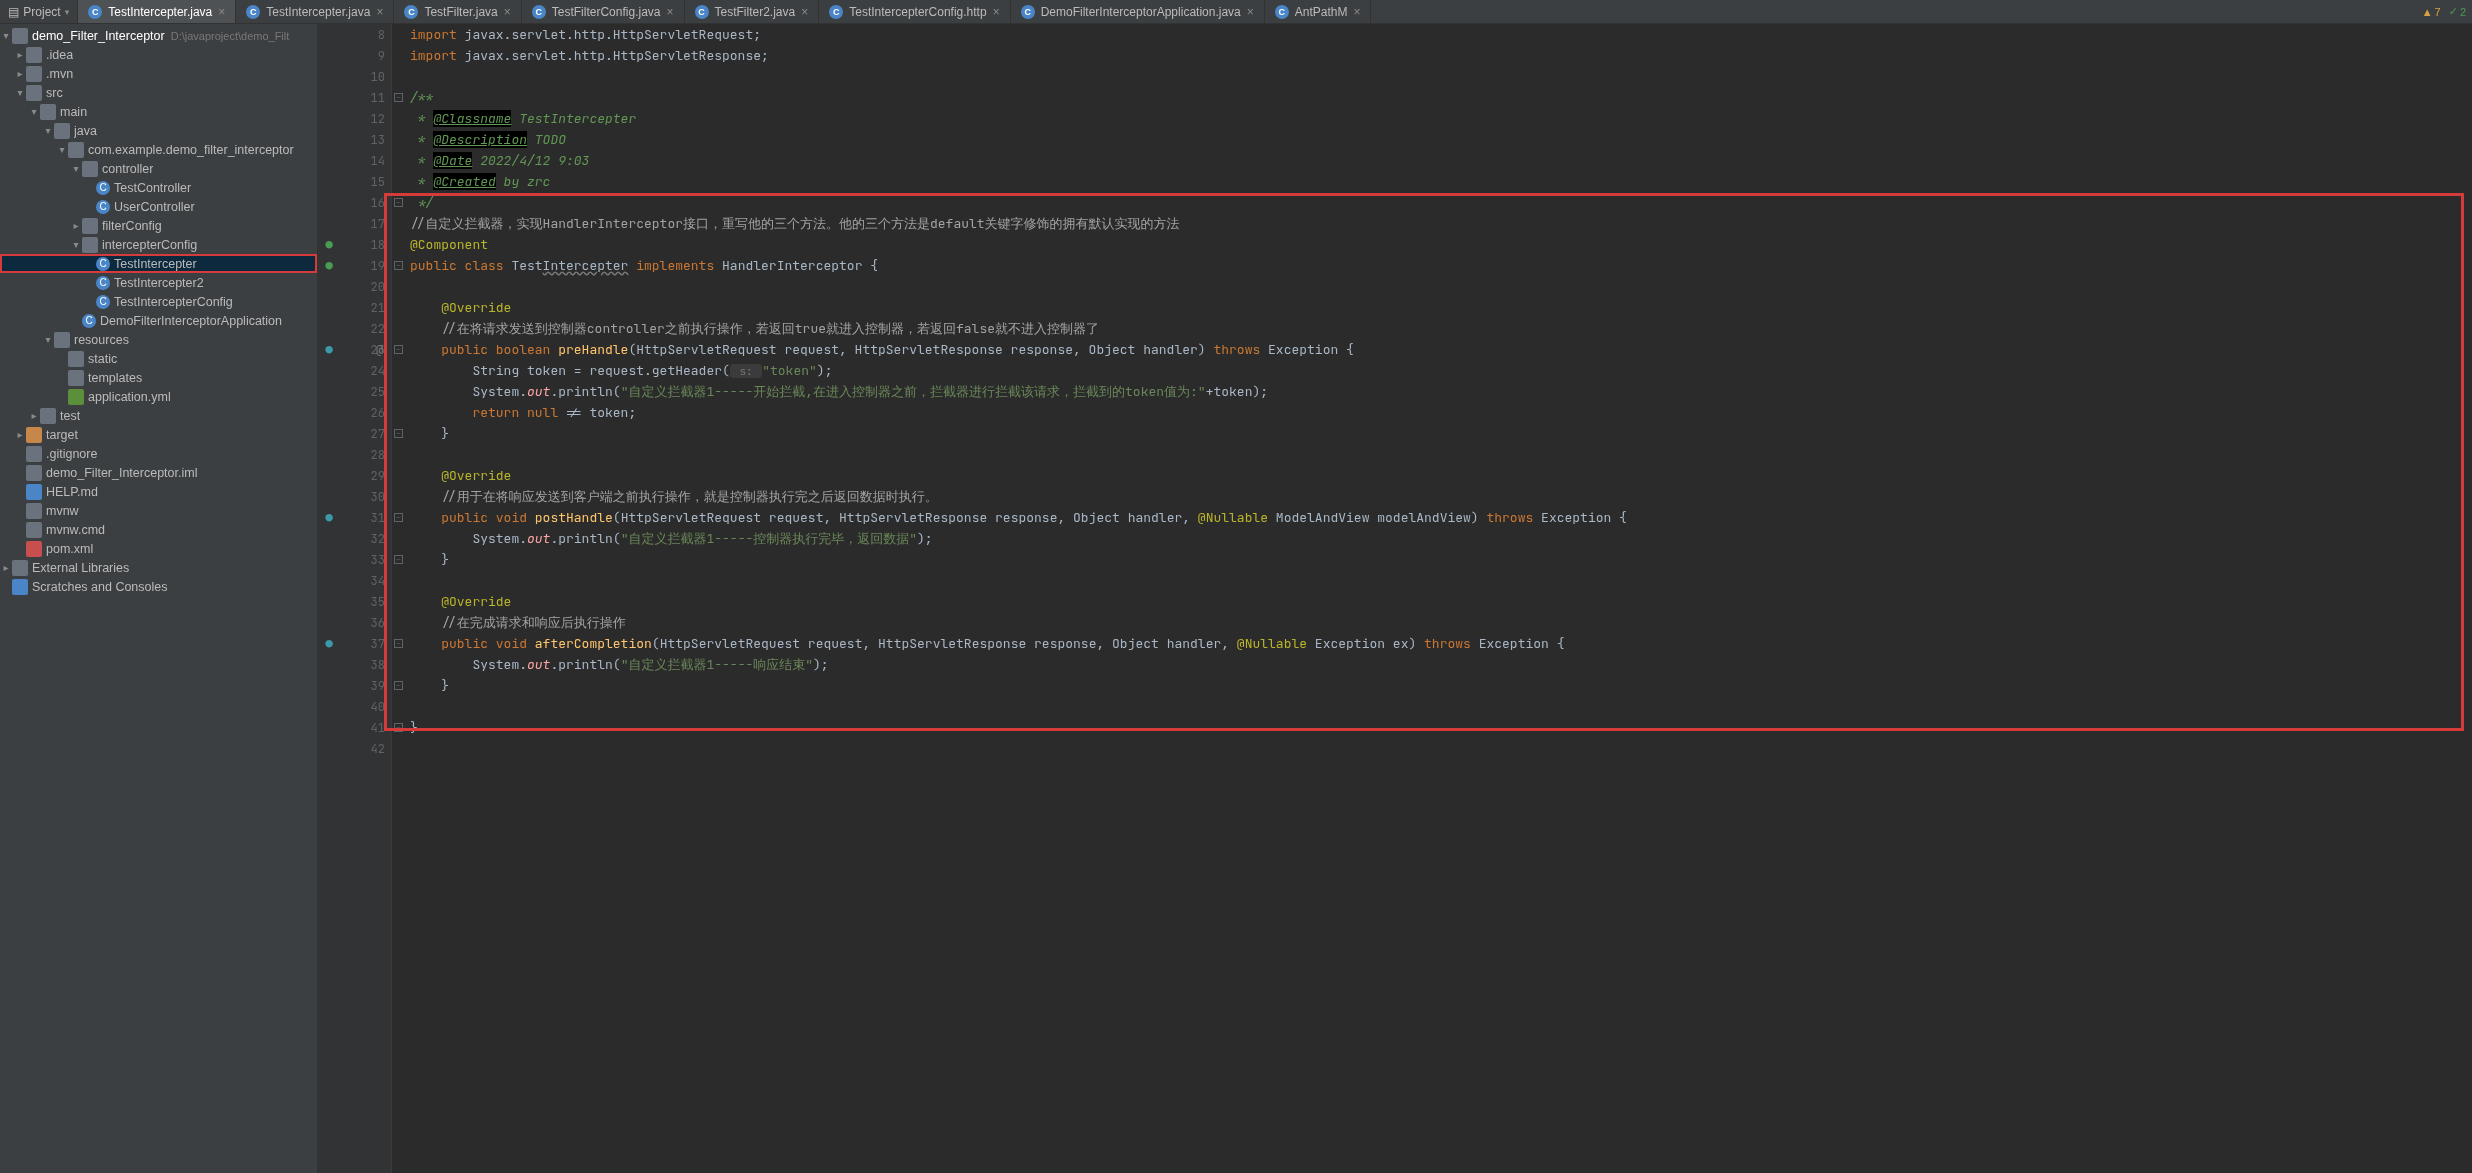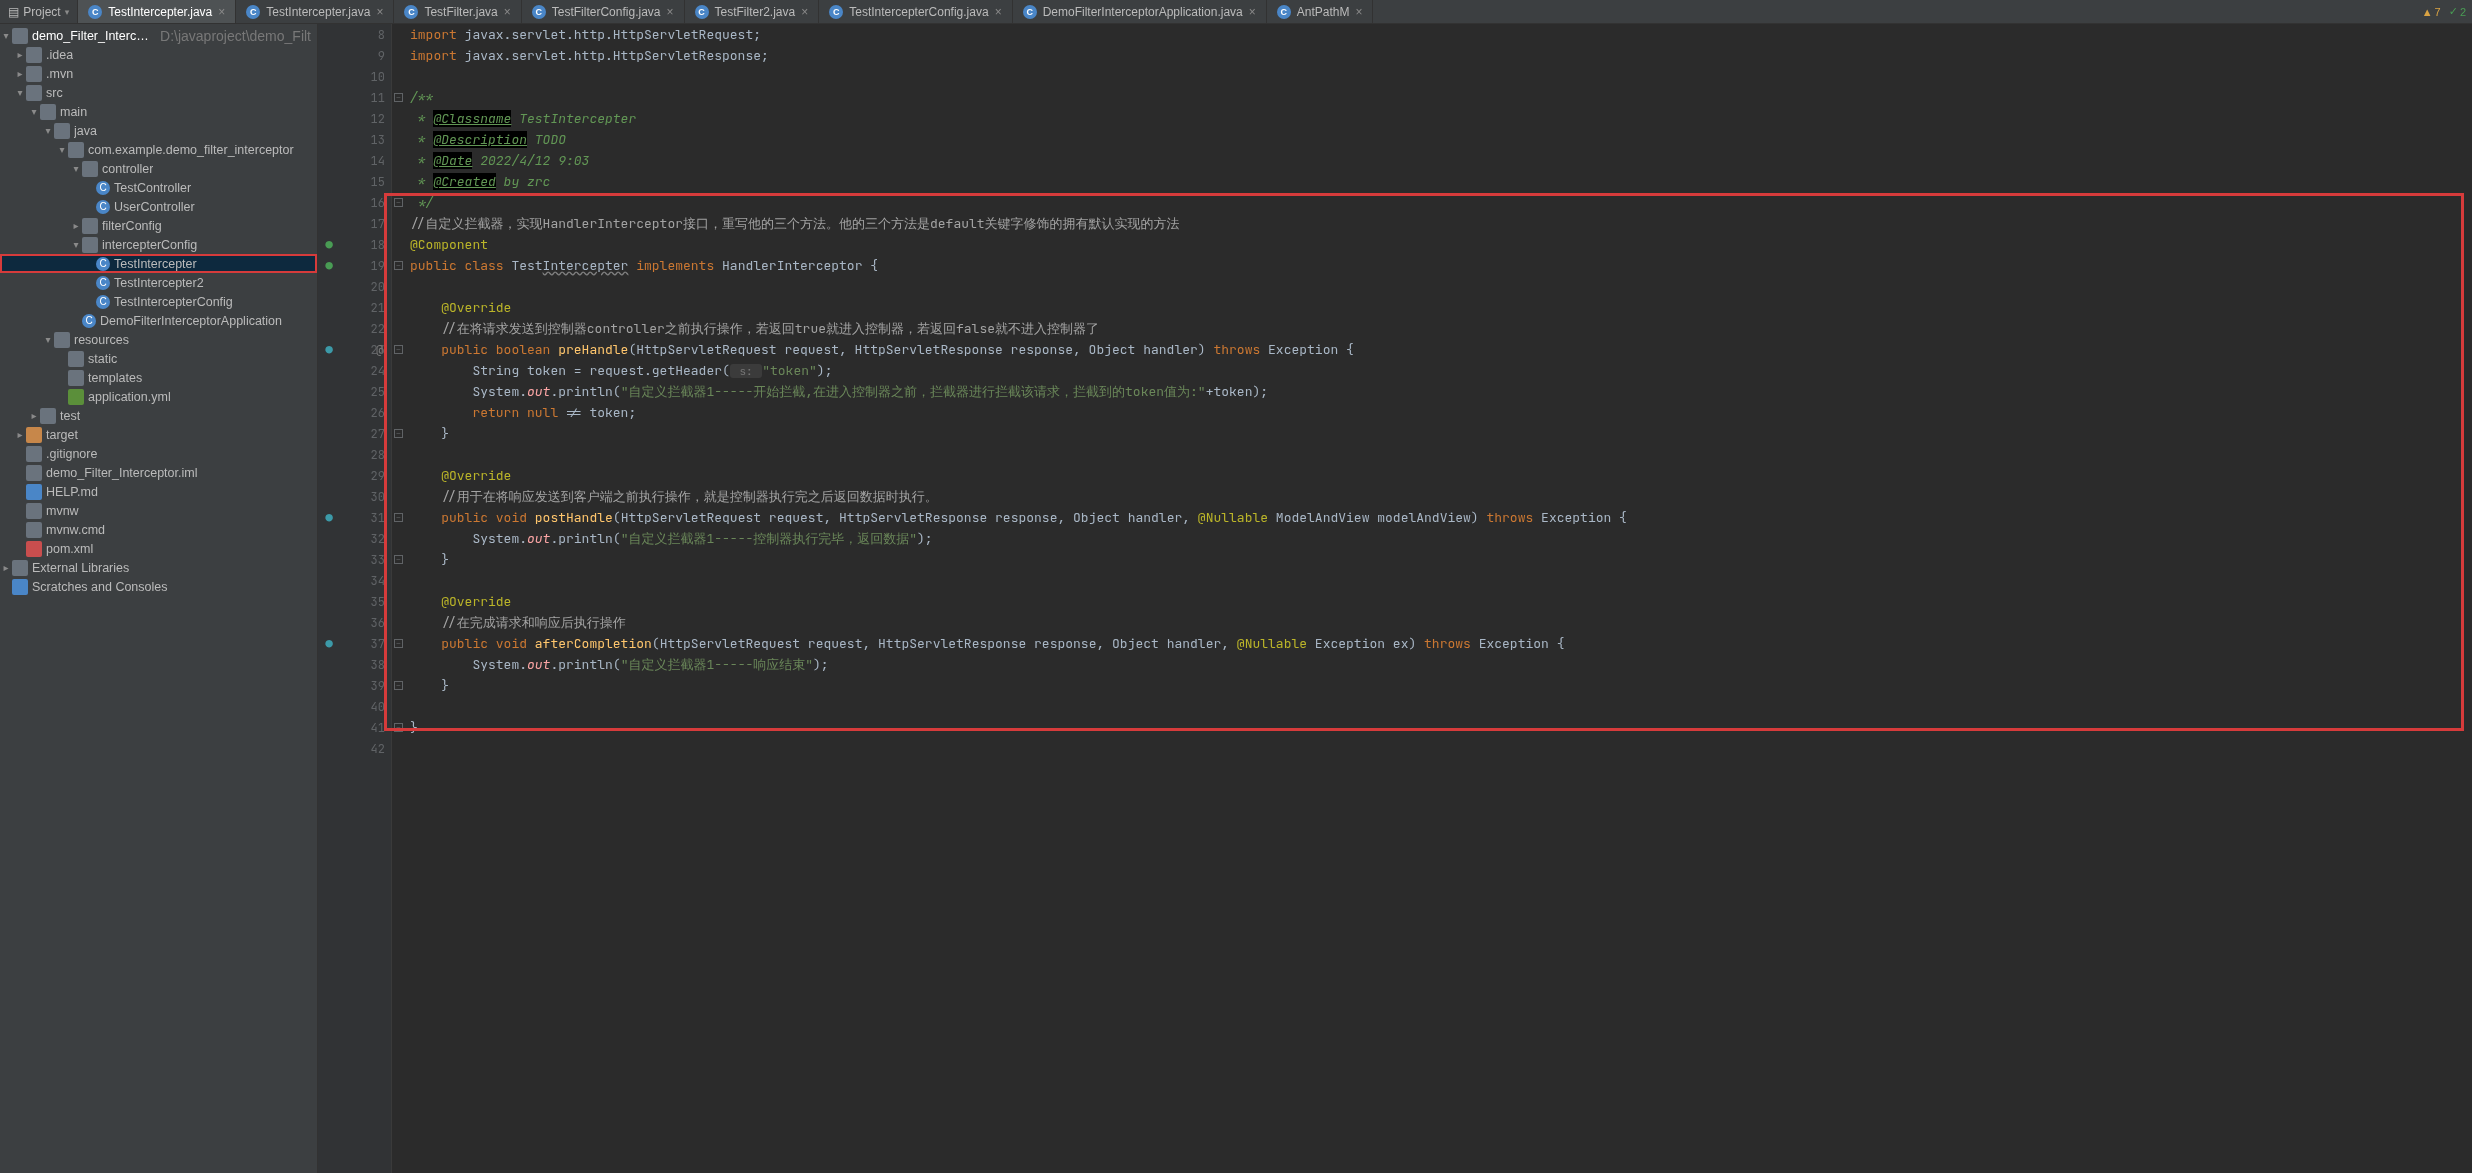--- a/index.html
+++ b/index.html
@@ -87,21 +87,21 @@
     background: #4a86c7; border-radius: 50%; width: 14px; height: 14px;
   }
   .ic-yml { background: #5b8f3a; border-radius: 2px; }
   .ic-md { background: #4a86c7; border-radius: 2px; }
   .ic-file { background: #6a737d; border-radius: 2px; }
   .ic-m { background: #c94e4e; border-radius: 2px; }
   .ic-lib { background: #6a737d; border-radius: 2px; }
   .ic-scratch { background: #4a86c7; border-radius: 2px; }
   .tree-label { overflow: hidden; text-overflow: ellipsis; }
   .tree-label.bold { color: #ffffff; font-weight: 500; }
-  .tree-hint { color: #787878; margin-left: 6px; font-size: 14px; }
+  .tree-hint { color: #787878; margin-left: 6px; font-size: 11px; }
   
   .editor {
     flex: 1; display: flex; background: #2b2b2b; min-width: 0;
     position: relative;
   }
   .gutter {
     width: 74px; background: #313335;
     border-right: 1px solid #3a3a3a;
     display: flex; flex-direction: column;
     font-family: "JetBrains Mono", Consolas, monospace;
@@ -189,21 +189,21 @@
           <span>TestFilterConfig.java</span>
           <span class="close">×</span>
         </div>
         <div class="tab">
           <span class="tab-icon">C</span>
           <span>TestFilter2.java</span>
           <span class="close">×</span>
         </div>
         <div class="tab">
           <span class="tab-icon">C</span>
-          <span>TestIntercepterConfig.java</span>
+          <span>TestIntercepterConfig.http</span>
           <span class="close">×</span>
         </div>
         <div class="tab">
           <span class="tab-icon">C</span>
           <span>DemoFilterInterceptorApplication.java</span>
           <span class="close">×</span>
         </div>
         <div class="tab">
           <span class="tab-icon">C</span>
           <span>AntPathM</span>

